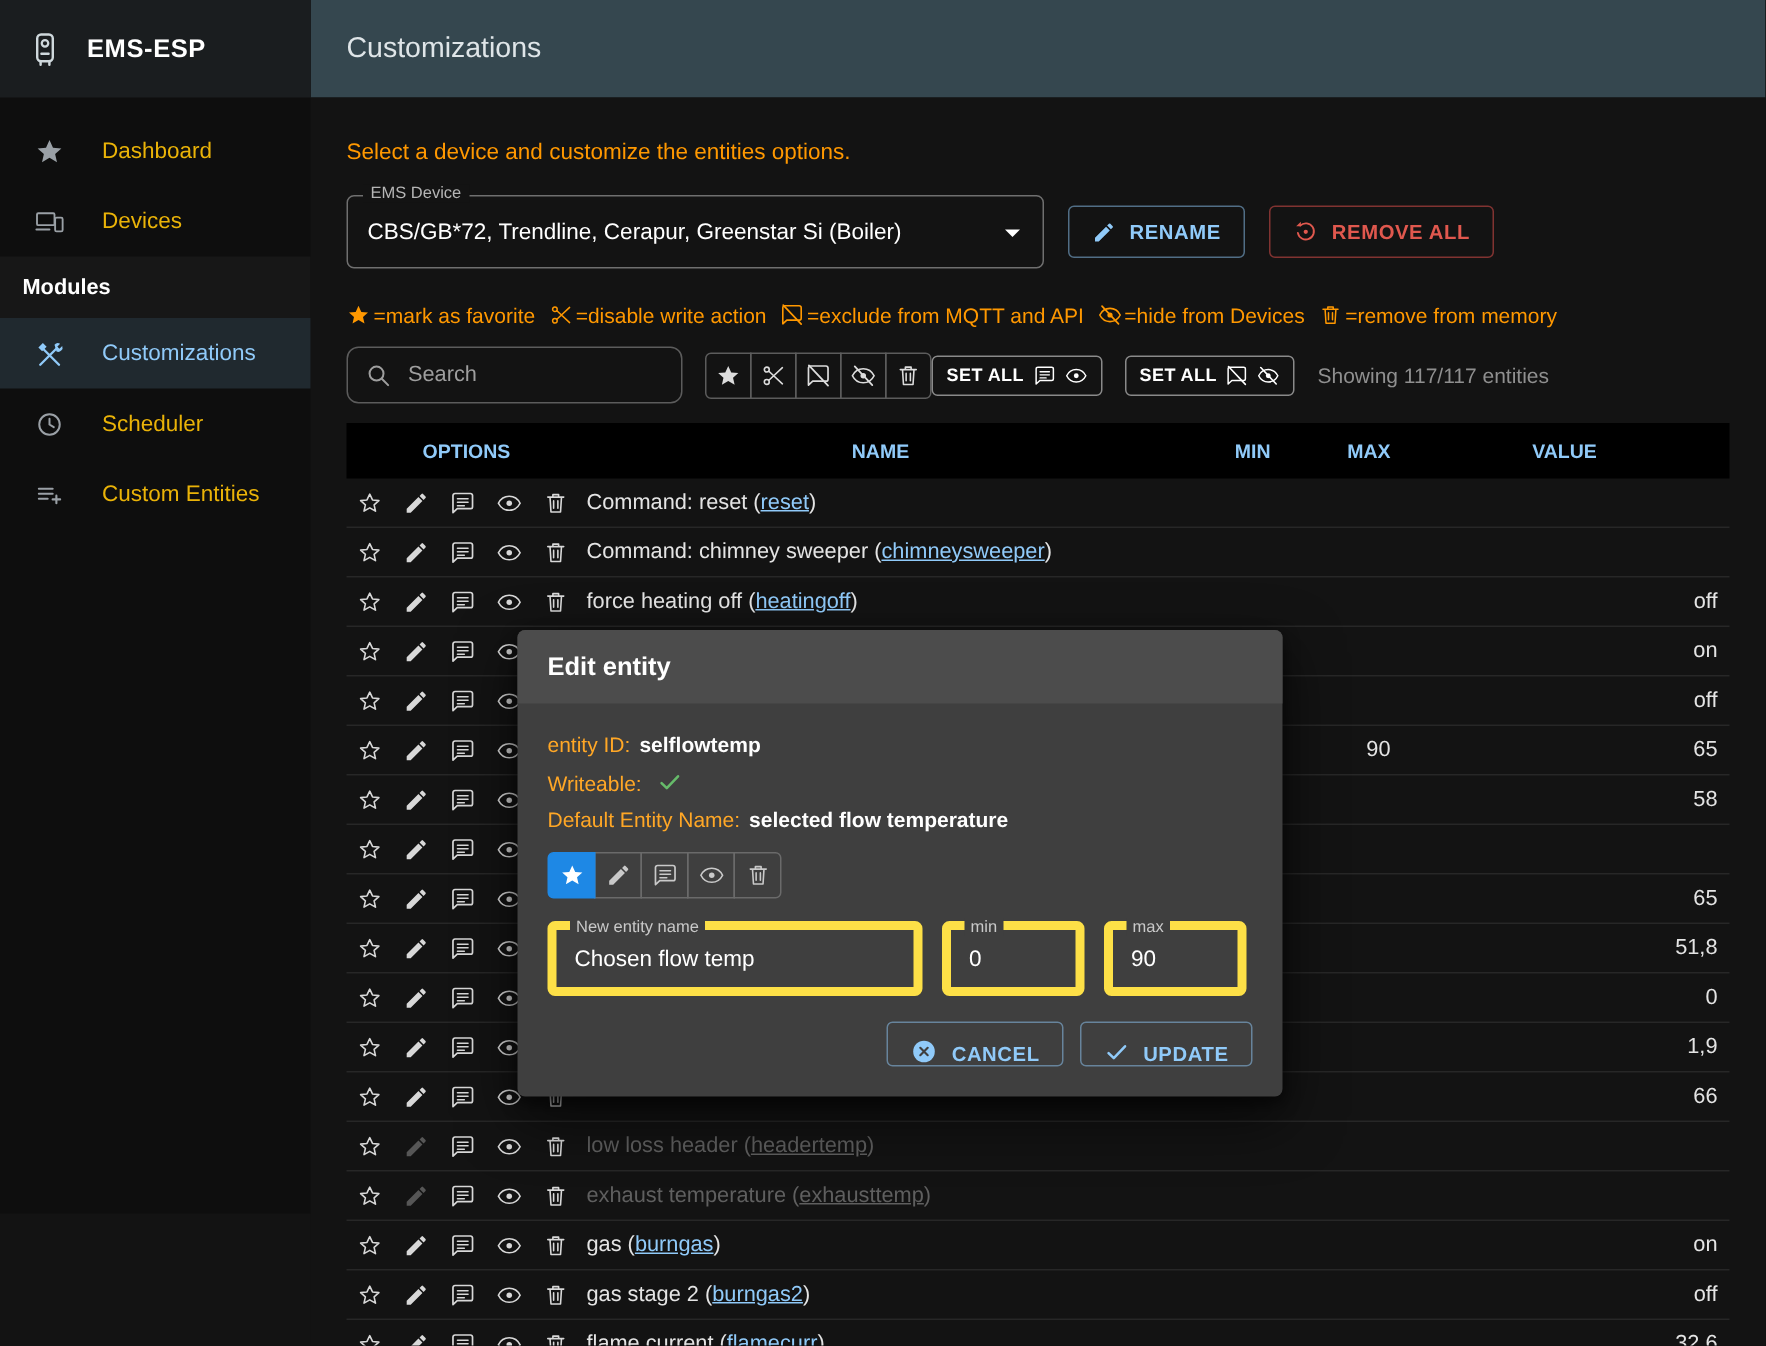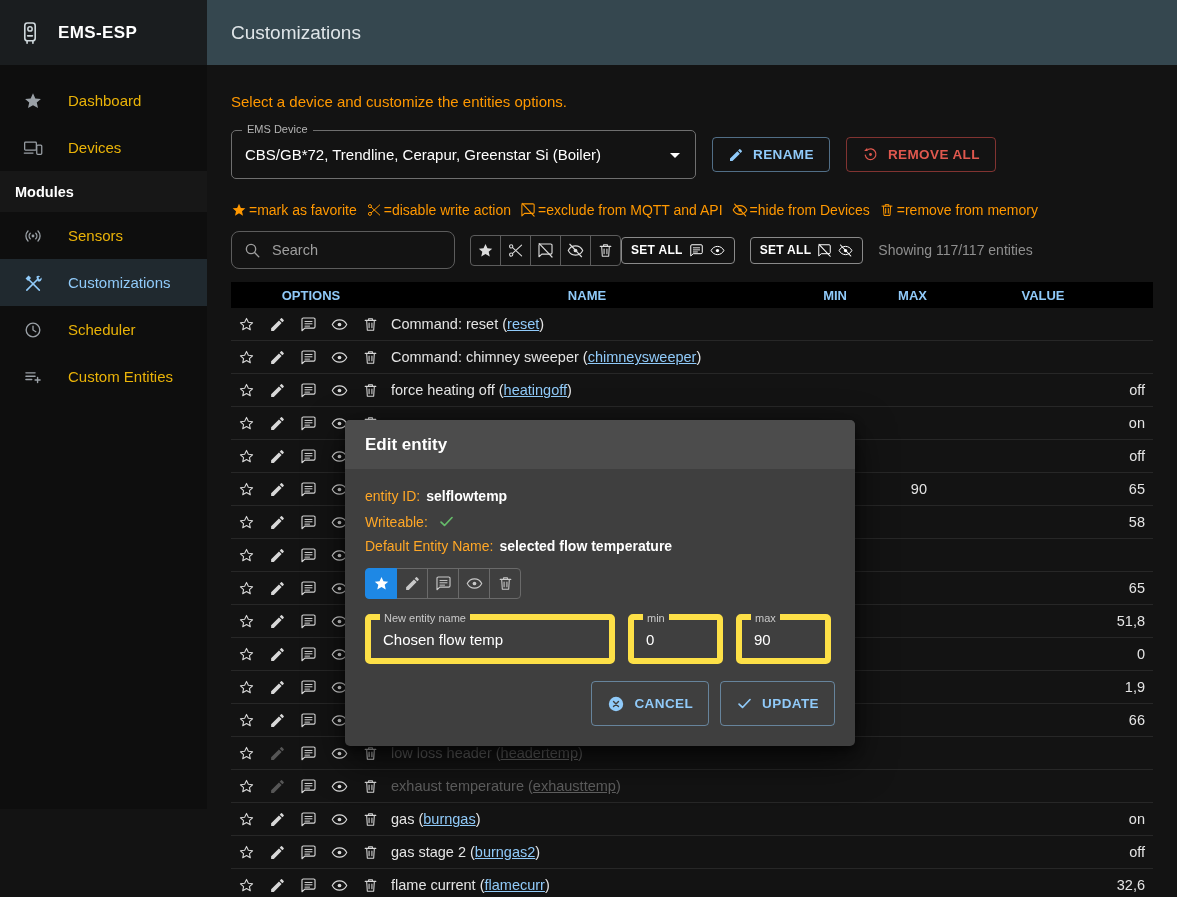--- a/index.html
+++ b/index.html
@@ -67,21 +67,21 @@
   .toggle-btn:last-child{border-radius:0 4px 4px 0;}
   .setall-wrap{display:flex;gap:15px;}
   .setall-btn{height:27px;border:1px solid #8a8a8a;border-radius:4px;color:#ffffff;font-size:12px;
               font-weight:bold;display:flex;align-items:center;gap:6px;padding:0 9px;
               background:transparent;cursor:pointer;font-family:inherit;letter-spacing:.3px;}
   .showing{margin-left:15px;color:#8f8f8f;font-size:14px;}
 
   
   .table{margin-top:13px;}
   .grid-cols{display:grid;grid-template-columns:160px 1fr 70px 80px 220px;align-items:center;}
-  .thead{background:#000000;height:26px;color:#90caf9;font-size:13px;font-weight:bold;}
+  .thead{background:#000000;height:37px;color:#90caf9;font-size:13px;font-weight:bold;}
   .th-options,.th-name,.th-value{text-align:center;}
   .th-min,.th-max{text-align:right;padding-right:6px;}
   .row{height:32px;border-bottom:1px solid #272727;}
   .row-opts{display:flex;}
   .opt-btn{width:31px;height:32px;display:flex;align-items:center;justify-content:center;
            background:none;border:none;color:#d8d8d8;cursor:pointer;padding:0;}
   .row-name{color:#e4e4e4;font-size:14.5px;white-space:nowrap;overflow:hidden;}
   .row-name a{color:#90caf9;}
   .row-min,.row-max{text-align:right;padding-right:6px;color:#e4e4e4;font-size:14.5px;}
   .row-value{text-align:right;padding-right:8px;color:#e4e4e4;font-size:14.5px;}
@@ -105,21 +105,21 @@
   .dlg-toggle:last-child{border-radius:0 4px 4px 0;}
   .dlg-toggle.active{background:#1e88e5;border-color:#1e88e5;color:#ffffff;position:relative;z-index:1;}
   .dialog-fields{margin-top:15px;display:flex;gap:13px;}
   .field{position:relative;height:50px;border:6px solid #fde047;border-radius:5px;box-sizing:border-box;}
   .field-label{position:absolute;top:-8px;left:9px;font-size:11px;color:#c9c9c9;background:#3f3f3f;
                padding:0 4px;}
   .field input{width:100%;height:100%;background:transparent;border:none;outline:none;color:#ffffff;
                font-size:15px;padding:0 12px;box-sizing:border-box;font-family:inherit;}
   .f0{width:250px}.f1{width:95px}.f2{width:95px}
   .dialog-actions{margin-top:17px;display:flex;justify-content:flex-end;gap:11px;}
-  .dialog-actions .btn{height:45px;}
+  .dialog-actions .btn{height:30px;align-items:flex-end;}
 </style>
 </head>
 <body>
 
 <header class="appbar">
   <div class="appbar-title">Customizations</div>
 </header>
 
 <aside class="sidebar">
   <div class="sidebar-header">
@@ -148,29 +148,20 @@
               <rect x="2" y="5" width="14" height="9.5" rx="1" stroke="currentColor" stroke-width="1.5"></rect>
               <path d="M1.5 18h10.5" stroke="currentColor" stroke-width="1.5" stroke-linecap="round"></path>
               <rect x="16.5" y="8.5" width="6" height="11" rx="1.2" stroke="currentColor" stroke-width="1.5"></rect>
             </svg>
           </span>
     <span class="nav-label">Devices</span>
   </div>
       </div>
     <div class="nav-section">Modules</div>
     <div id="nav-modules">
-        <div class="nav-item">
-    <span class="icon i20 nav-icon">
-            <svg viewBox="0 0 24 24" width="100%" height="100%" fill="none">
-              <circle cx="12" cy="12" r="1.7" fill="currentColor"></circle>
-              <path d="M8.7 8.7a4.7 4.7 0 0 0 0 6.6M15.3 8.7a4.7 4.7 0 0 1 0 6.6M6 6a8.5 8.5 0 0 0 0 12M18 6a8.5 8.5 0 0 1 0 12" stroke="currentColor" stroke-width="1.6" stroke-linecap="round"></path>
-            </svg>
-          </span>
-    <span class="nav-label">Sensors</span>
-  </div>
         <div class="nav-item active">
     <span class="icon i20 nav-icon">
             <svg viewBox="0 0 24 24" width="100%" height="100%" fill="none">
               <path d="M4.6 20.6L18 7.2M6.2 7.2l13.4 13.4" stroke="currentColor" stroke-width="1.9" stroke-linecap="round"></path>
               <path d="M3.1 6.7l3.6-3.6 3 3-3.6 3.6z" fill="currentColor"></path>
               <path d="M16 4.6a3.5 3.5 0 0 1 4.5-.8l-2.3 2.3 1.7 1.7 2.3-2.3A3.5 3.5 0 0 1 17.6 10z" fill="currentColor"></path>
             </svg>
           </span>
     <span class="nav-label">Customizations</span>
   </div>

